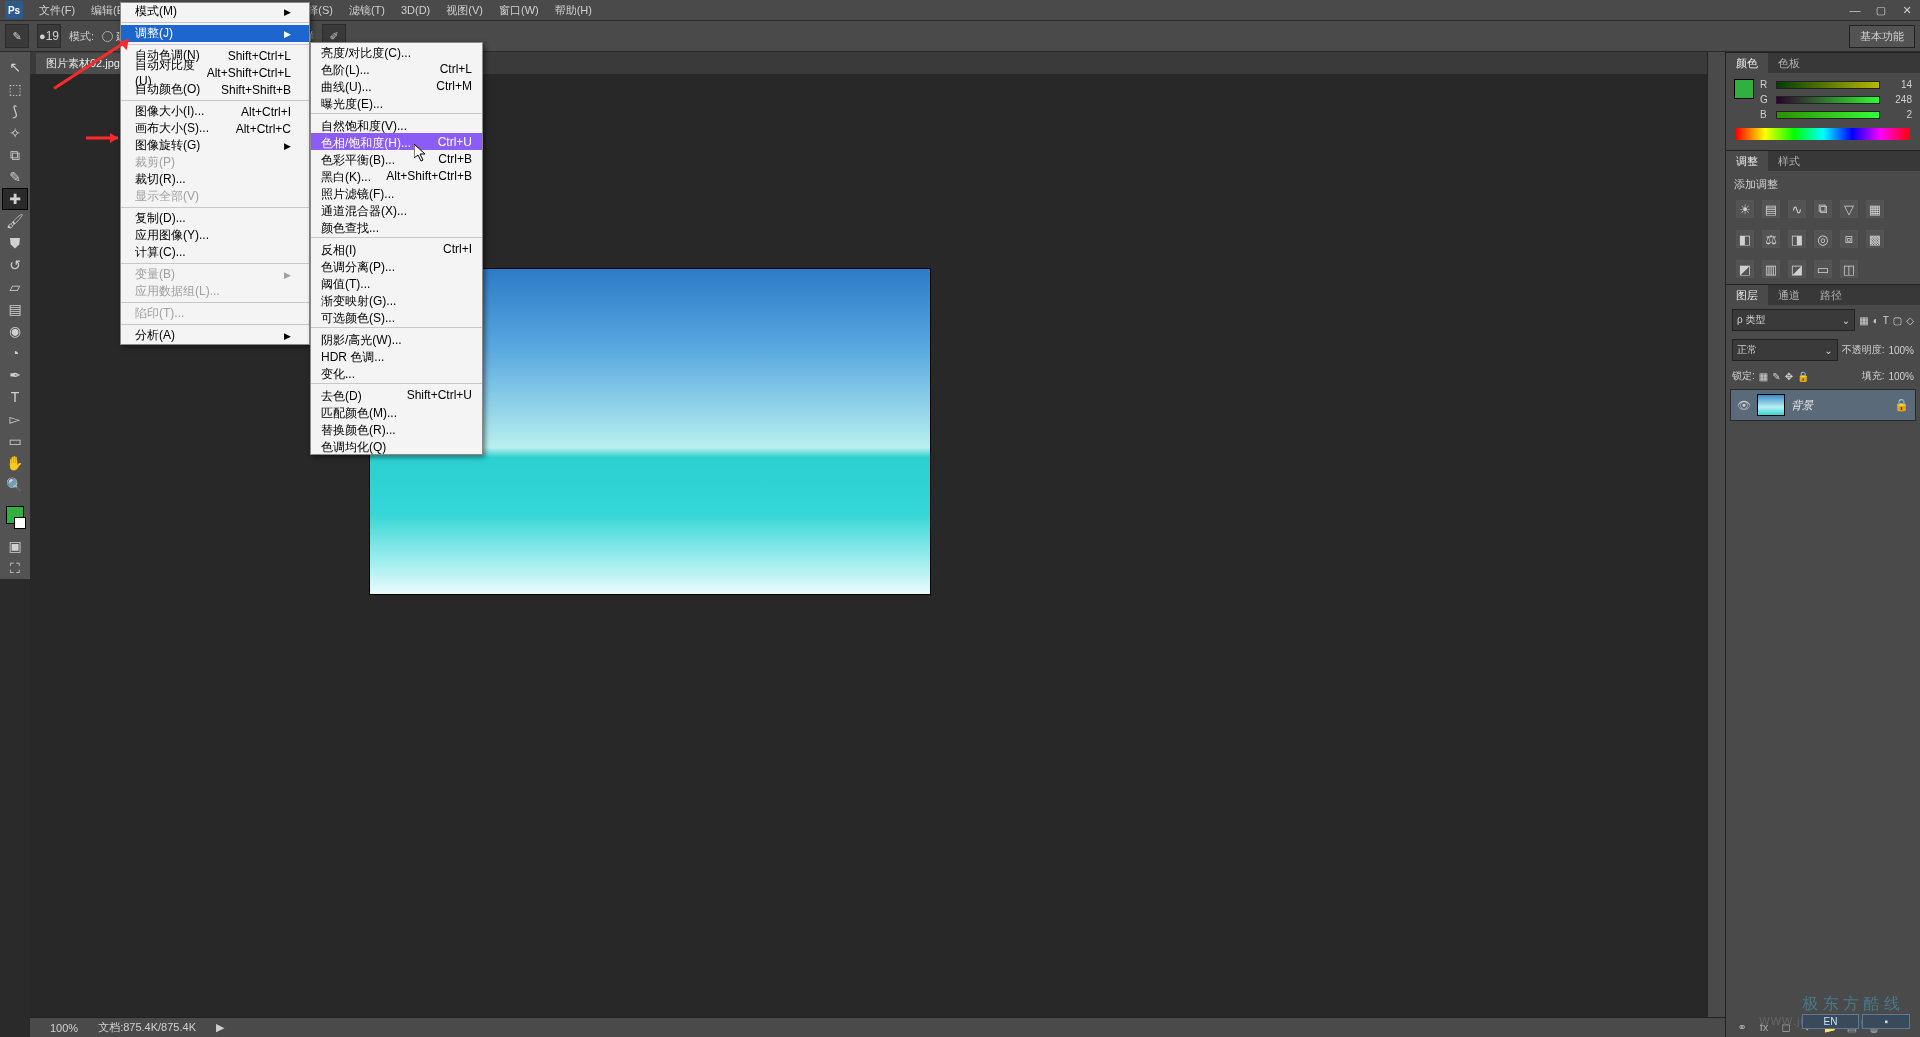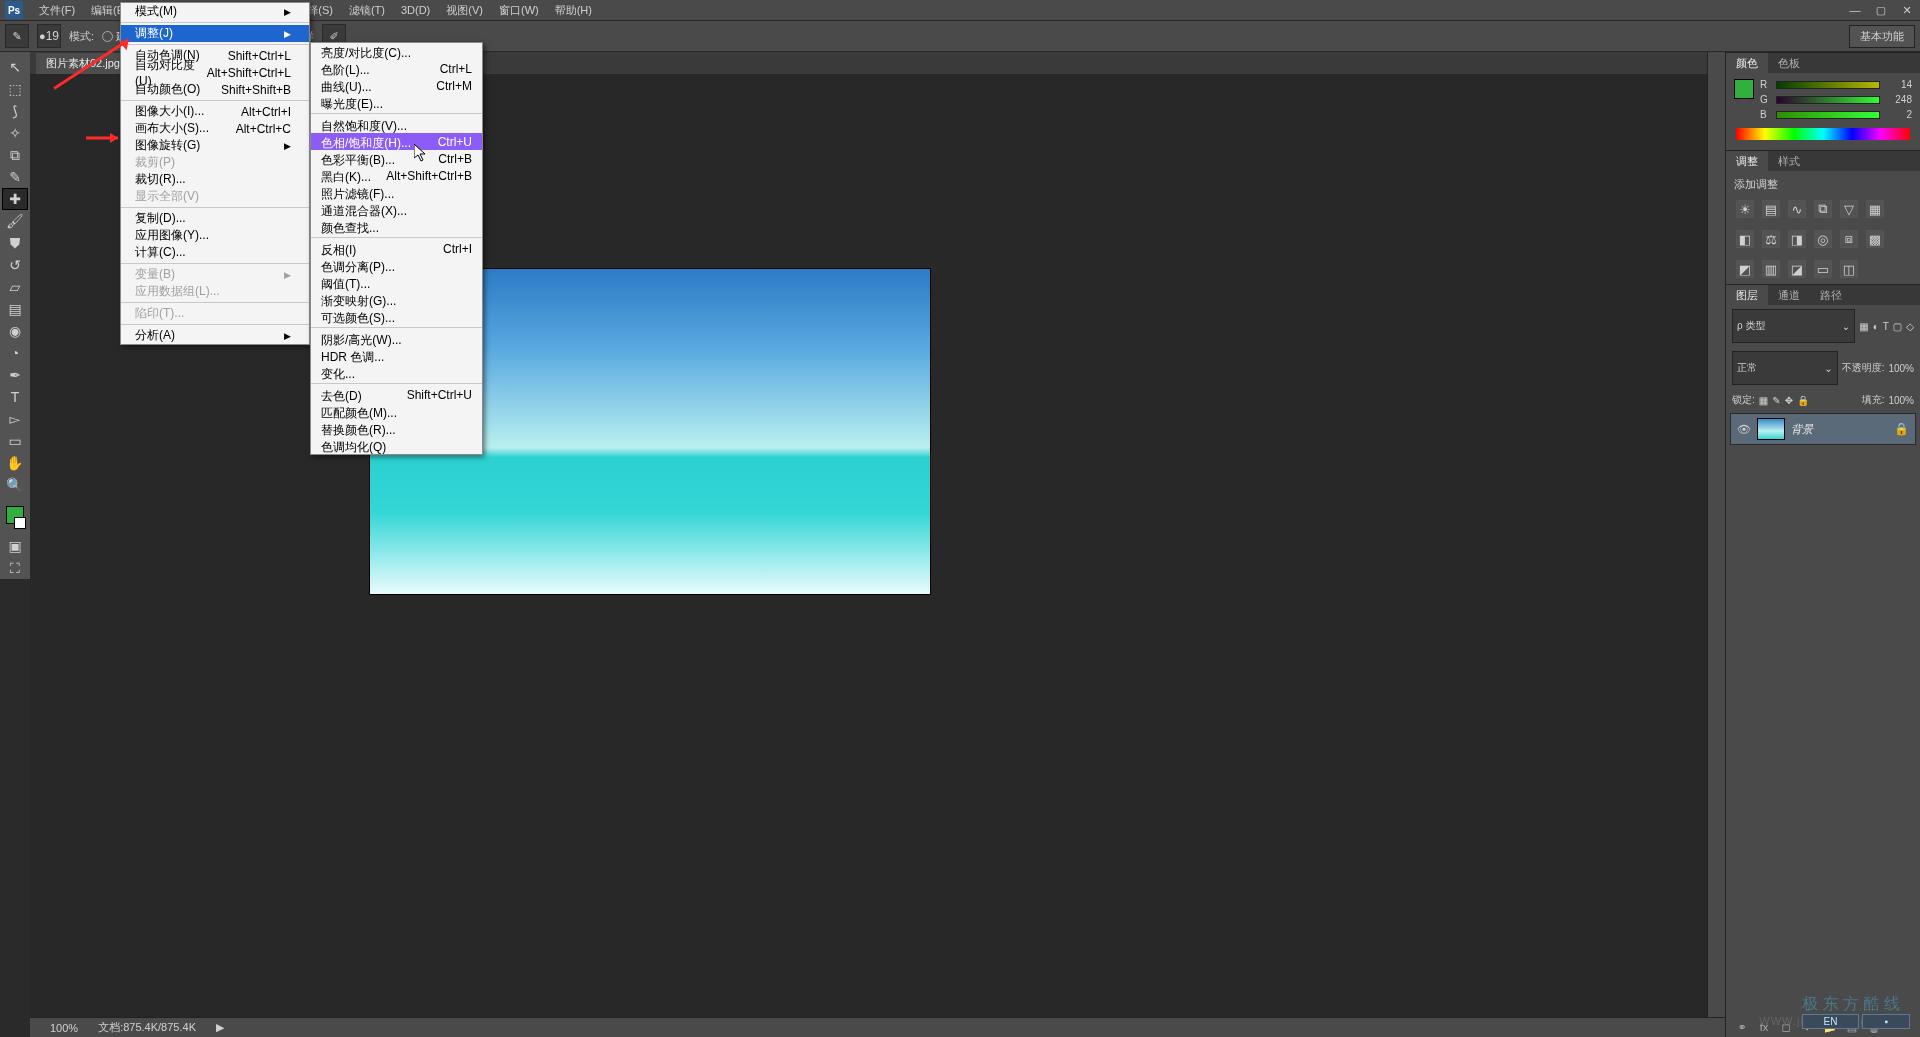--- a/index.html
+++ b/index.html
@@ -72,21 +72,21 @@
 .slider-row { display:flex; align-items:center; gap:6px; margin-bottom:4px; font-size:10px;}
 .slider-row .chan { color:#d0d0d0; width:10px;}
 .slider-row .track { flex:1; height:8px; position:relative; border:1px solid #222;}
 .slider-row .val { width:26px; text-align:right; color:#d0d0d0;}
 .swatch-big { width:20px; height:20px; background:#2fb03f; border:1px solid #000; margin-right:6px;}
 .color-bar { height:12px; margin:4px 2px; background:linear-gradient(to right, #ff0000,#ffff00,#00ff00,#00ffff,#0000ff,#ff00ff,#ff0000);}
 .adjust-icons { display:flex; flex-wrap:wrap; gap:8px; padding:6px 10px;}
 .adjust-icons span { width:18px; height:18px; display:flex; align-items:center; justify-content:center; color:#d0d0d0; font-size:13px; border:1px solid #555; background:#535353;}
 .layers-body { padding:0; }
 .layers-top { display:flex; gap:4px; padding:4px 6px; align-items:center; font-size:10px;}
-.sel { background:#3a3a3a; border:1px solid #222; padding:9px 4px; flex:1; display:flex; justify-content:space-between; align-items:center;gap:13px;}
+.sel { background:#3a3a3a; border:1px solid #222; padding:3px 4px; flex:1; display:flex; justify-content:space-between; align-items:center;gap:13px;}
 .layer-item { display:flex; align-items:center; gap:6px; background:#5b6a78; padding:4px 6px; margin:2px 4px; border:1px solid #2a2a2a;}
 .layer-thumb { width:28px; height:22px; background:linear-gradient(to bottom,#3a8ac9 0%,#b9f0ef 60%,#34d6d6 100%); border:1px solid #000;}
 .layer-name { font-style:italic; color:#eaeaea; font-size:11px;}
 .layer-lock { margin-left:auto; color:#d0d0d0; font-size:12px;}
 .icon-row { display:flex; gap:6px; padding:3px 8px; align-items:center;}
 .icon-row span { width:16px; height:14px; display:flex; align-items:center; justify-content:center; color:#aaa; font-size:11px;}
 
 
 .statusbar { position:absolute; bottom:0; left:30px; right:195px; height:20px; background:#4a4a4a; display:flex; align-items:center; padding:0 20px; gap:20px; color:#d0d0d0; font-size:11px; border-top:1px solid #222;}
 .statusbar .arrow-r2 { color:#d0d0d0;}

